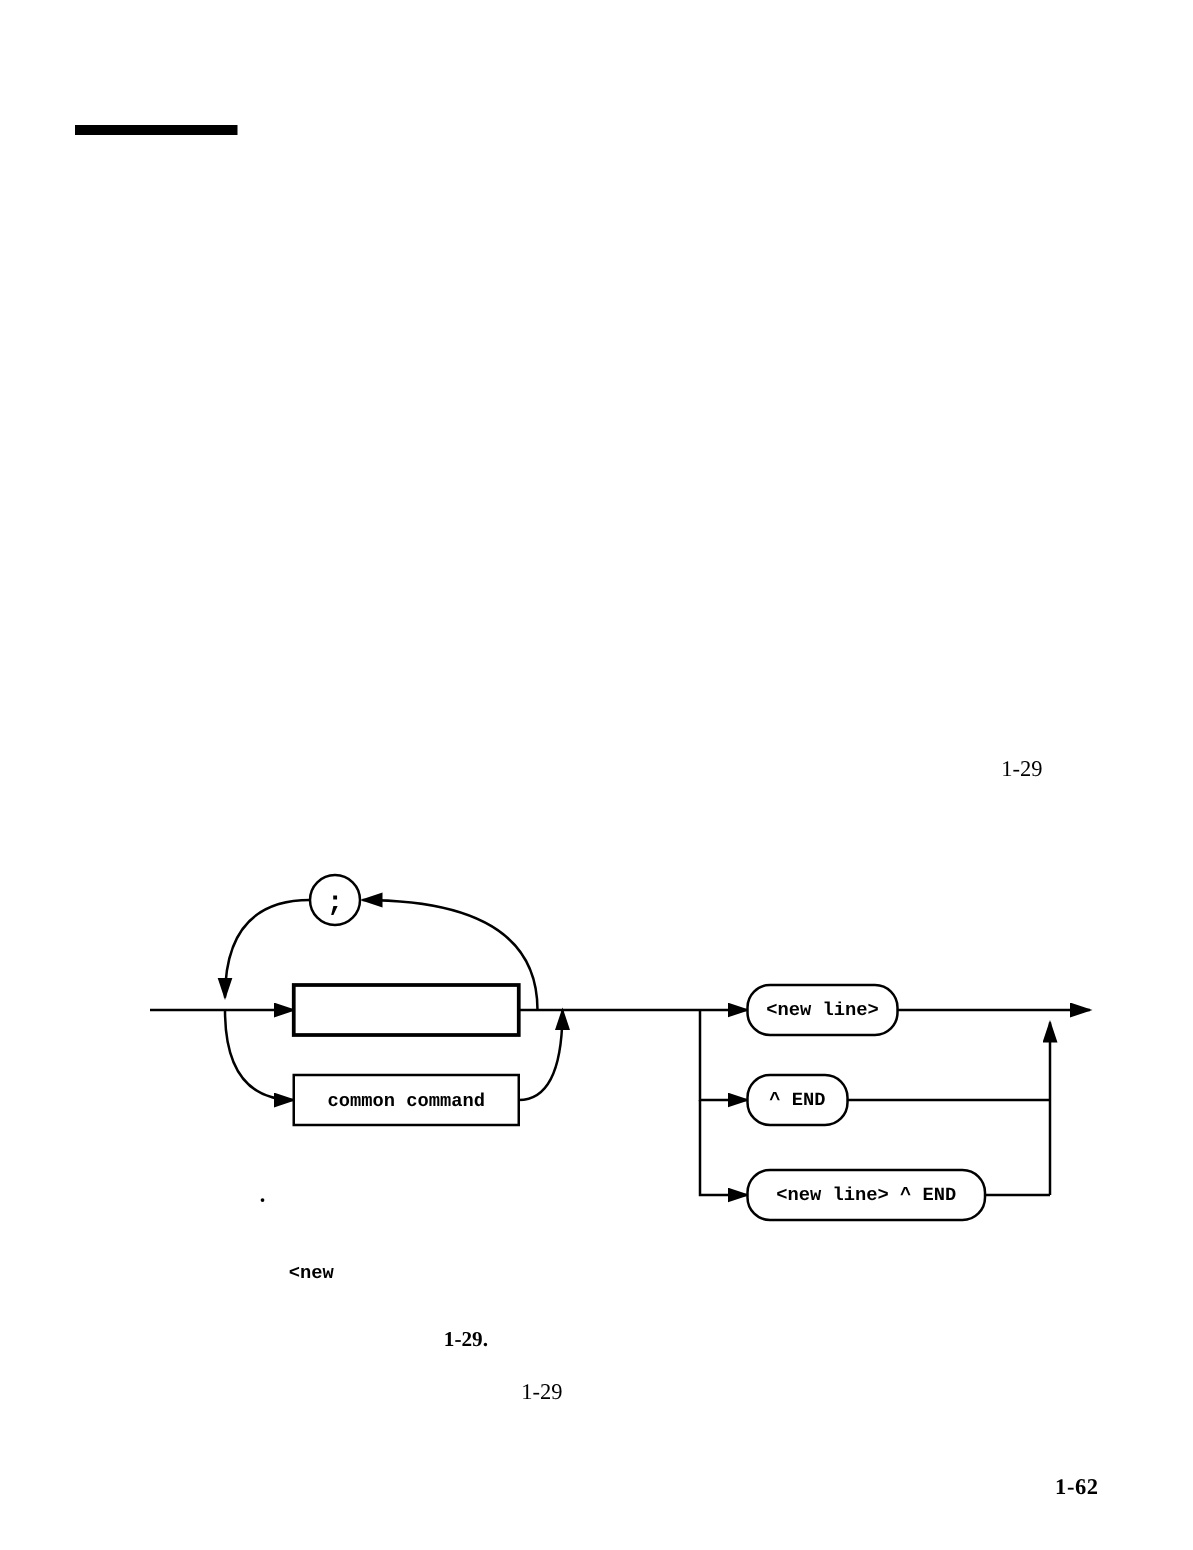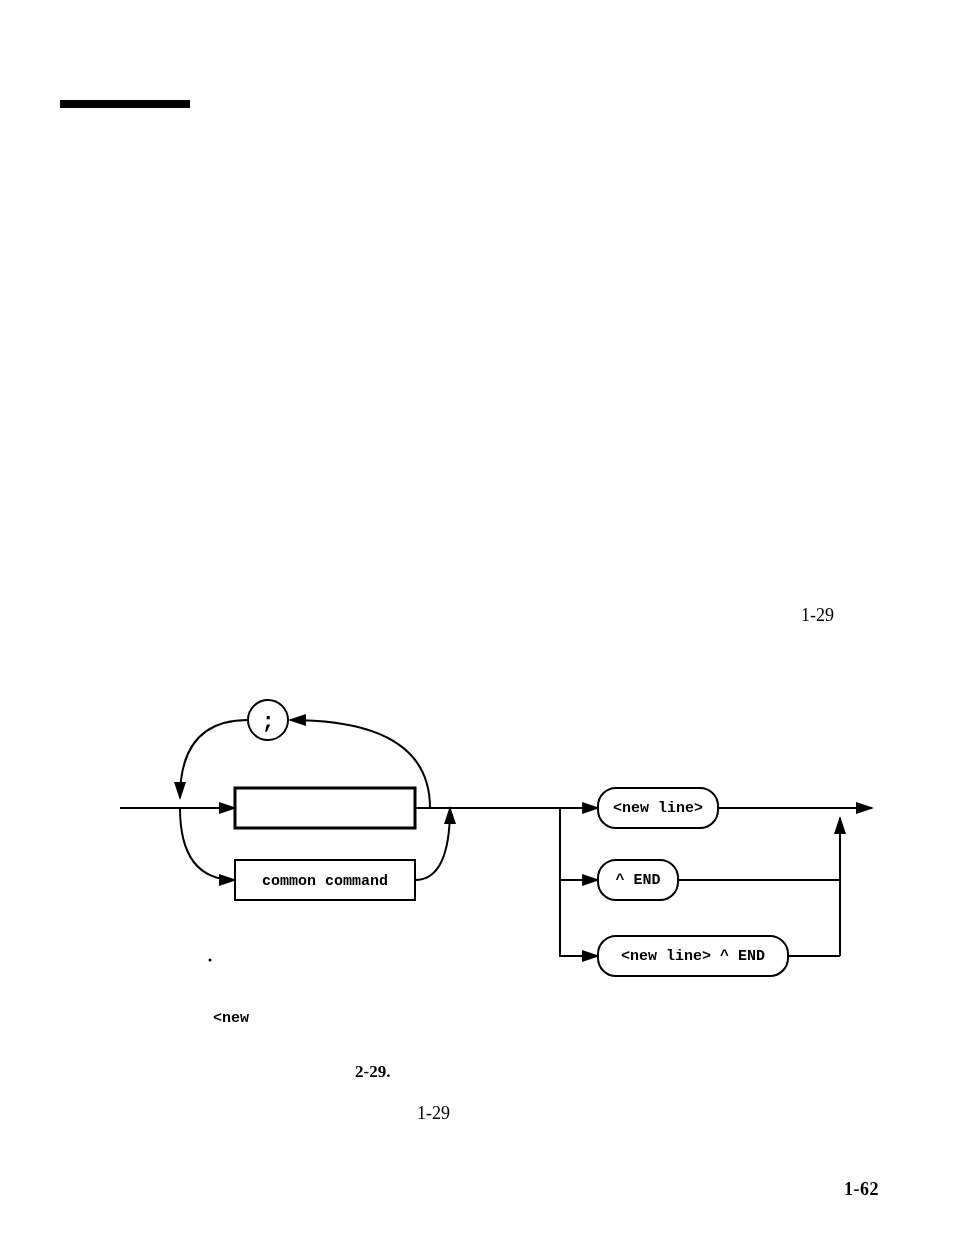--- a/index.html
+++ b/index.html
@@ -34,21 +34,21 @@
     height: 310px;
   }
   .diagram svg { overflow: visible; }
   .box-label {
     font-family: "Courier New", monospace;
     font-size: 15px;
     font-weight: bold;
   }
   .new-word {
     position: absolute;
-    left: 213px;
+    left: 231px;
     top: 1010px;
     font-family: "Courier New", monospace;
     font-size: 15px;
     font-weight: bold;
   }
   .fig-num {
     position: absolute;
     left: 355px;
     top: 1062px;
     font-weight: bold;
@@ -117,17 +117,17 @@
   <text x="573" y="280" text-anchor="middle" class="box-label">&lt;new  line&gt; ^ END</text>
   <line x1="668" y1="276" x2="720" y2="276" stroke="#000" stroke-width="2"></line>
   <line x1="720" y1="276" x2="720" y2="200" stroke="#000" stroke-width="2"></line>
 
   <circle cx="90" cy="280" r="1.5" fill="#000"></circle>
 </svg>
 </div>
 
 <div class="new-word">&lt;new</div>
 
-<div class="fig-num">2-29.</div>
+<div class="fig-num">1-29.</div>
 
 <div class="fig-ref">1-29</div>
 
 <div class="page-num">1-62</div>
 
 </body></html>

